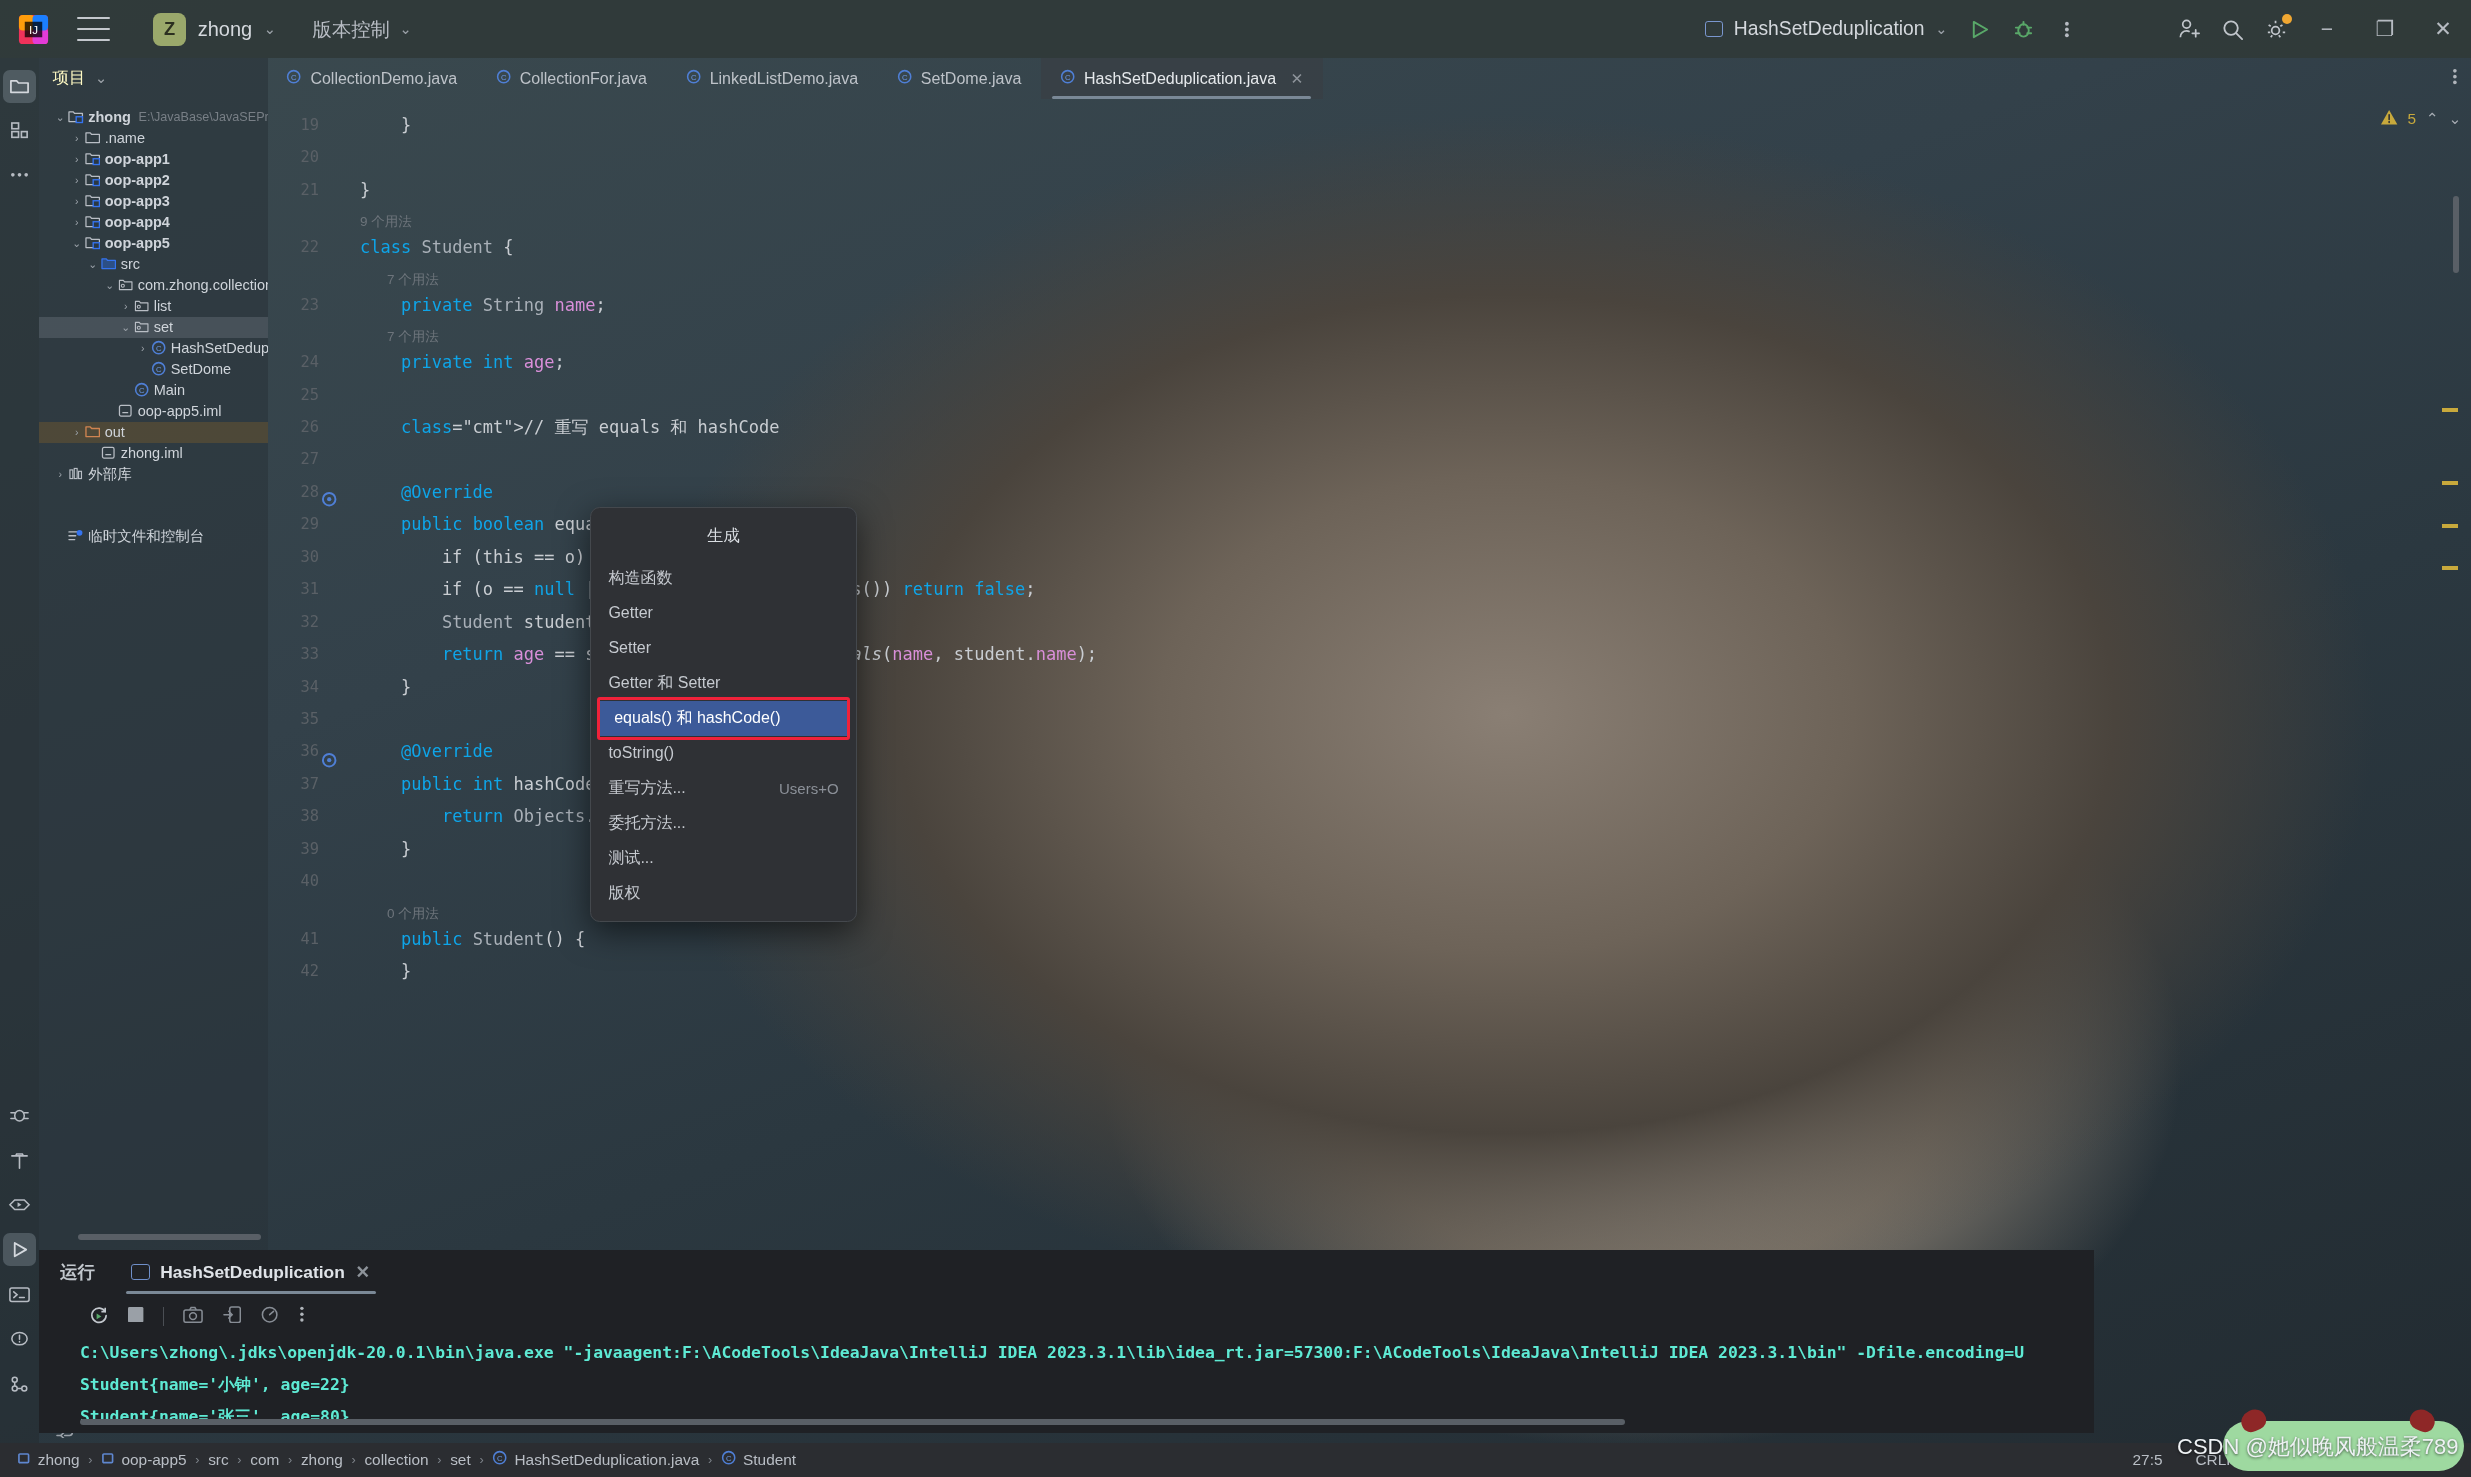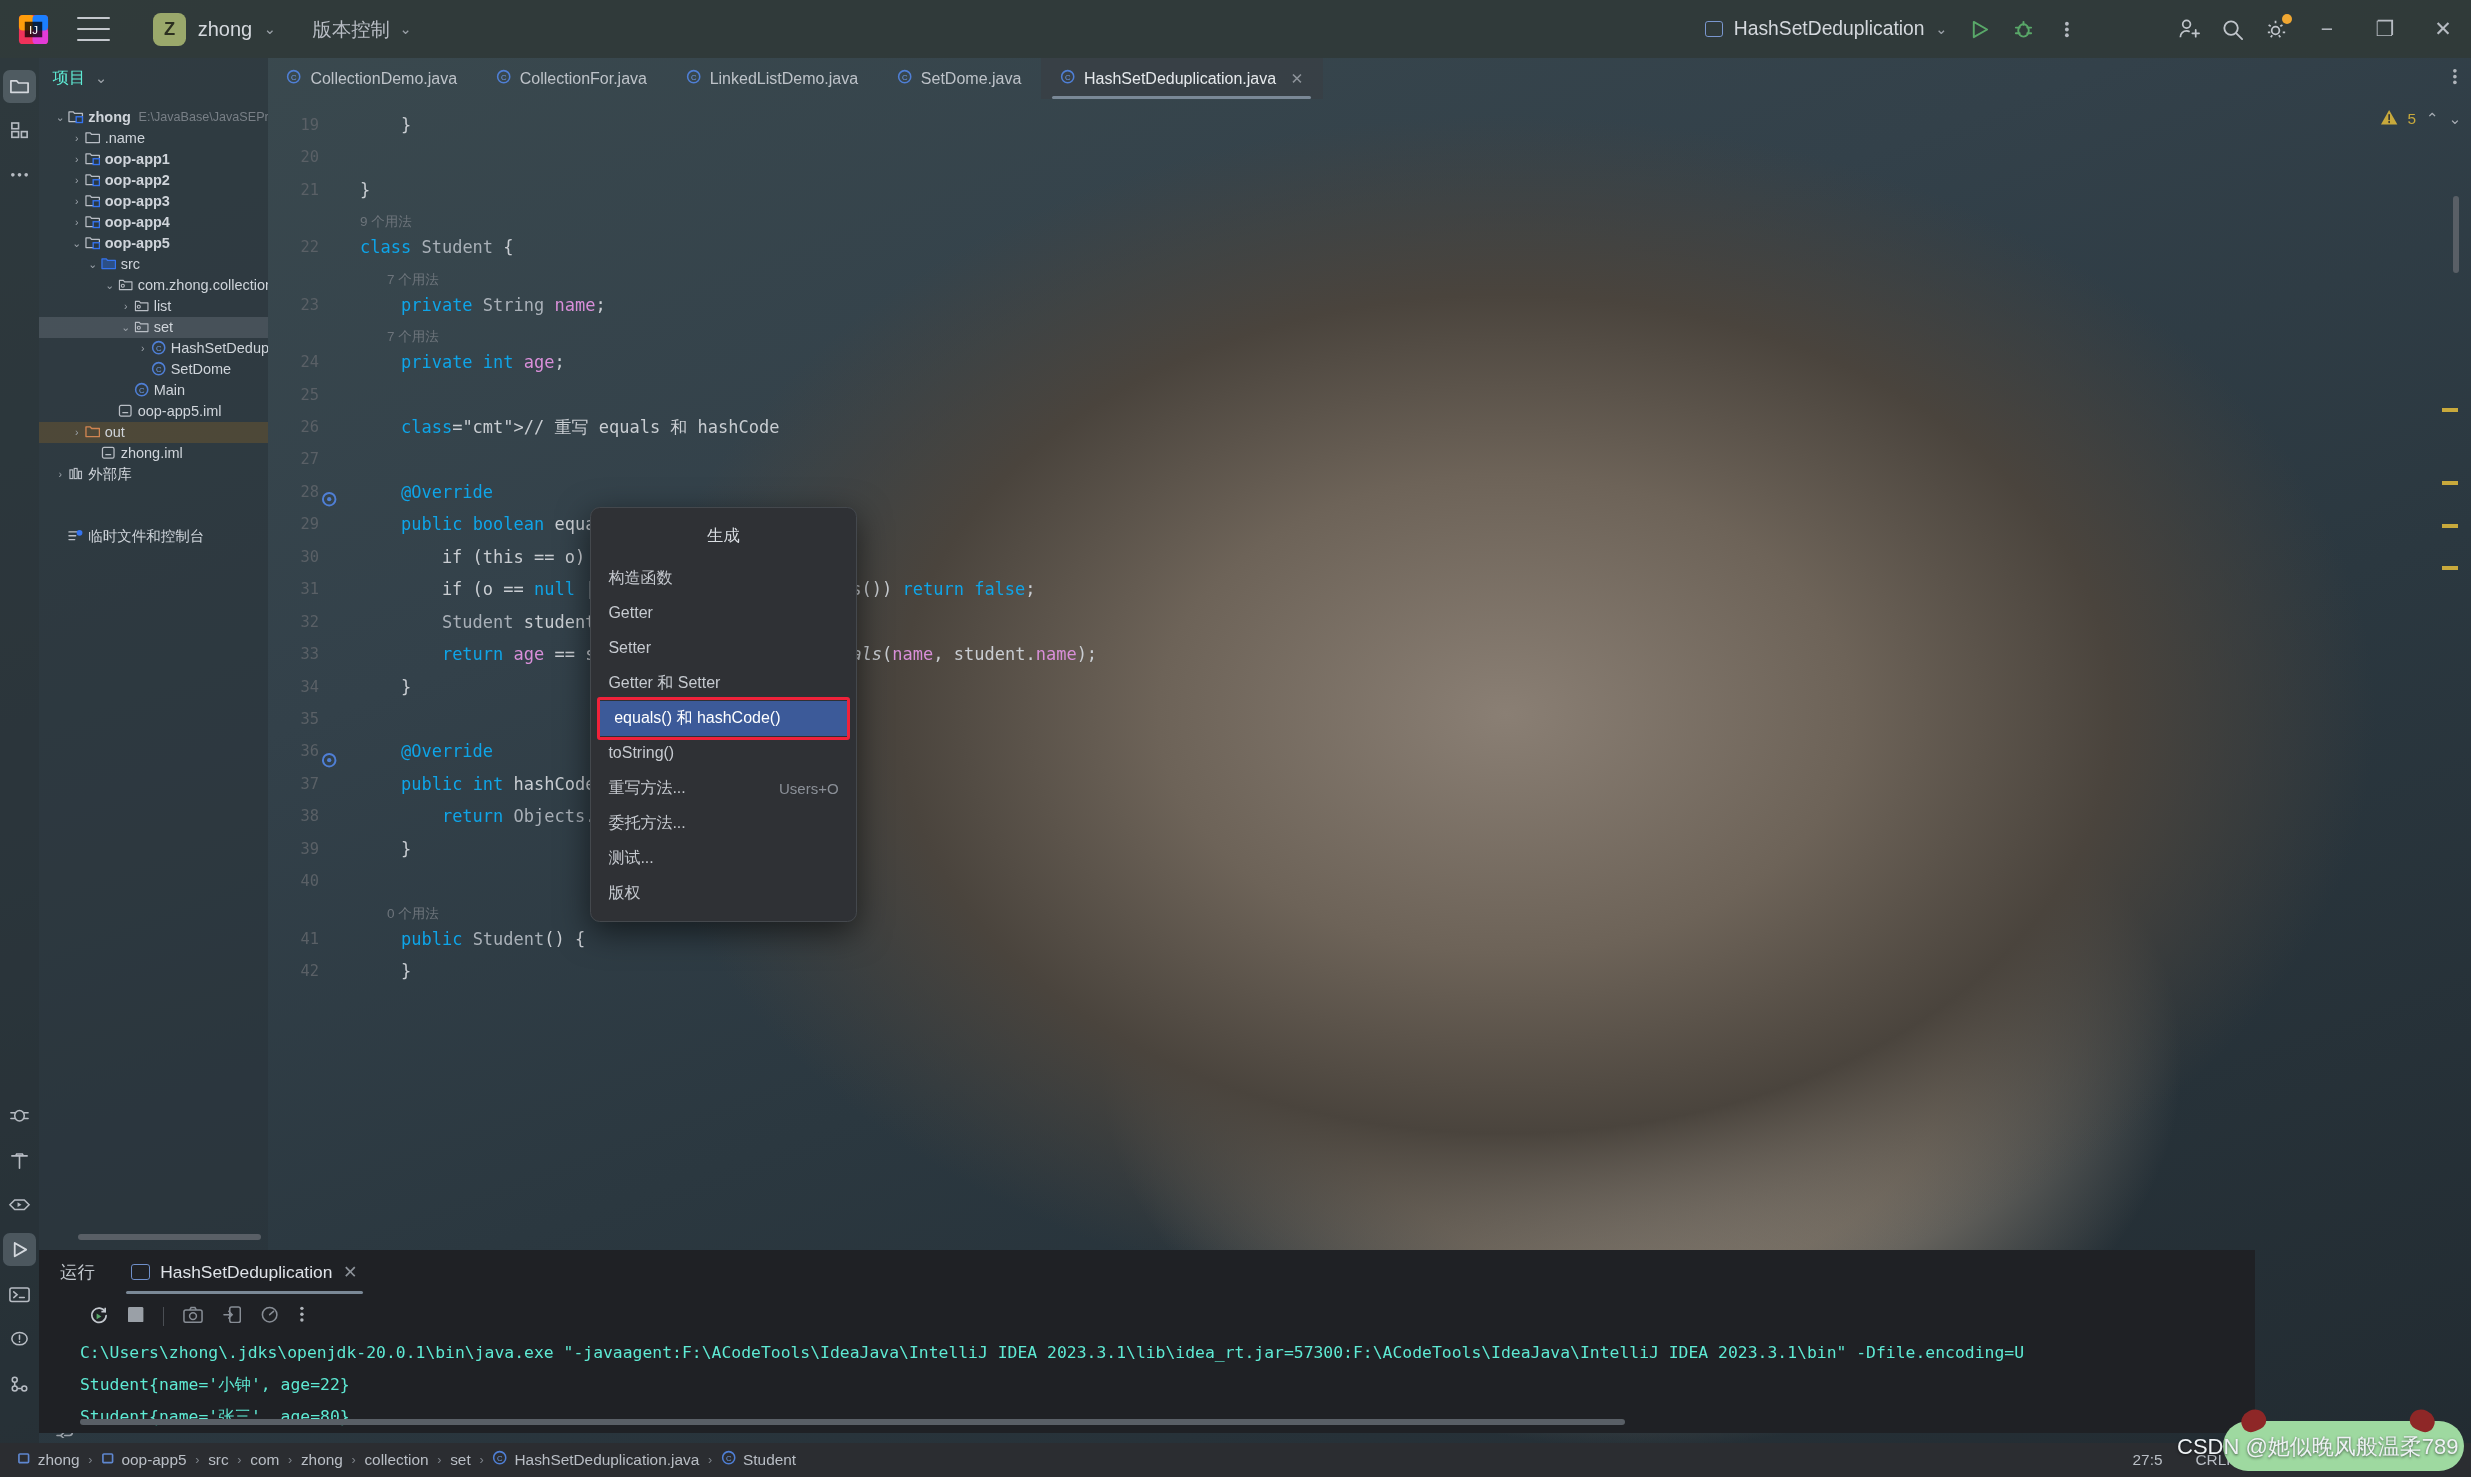--- a/index.html
+++ b/index.html
@@ -62,21 +62,21 @@
   }
   .act.sel { background: rgba(120,132,142,0.45); }
 
   
   .project {
     position:absolute; left:39px; top:58px; width:229px; height:1192px;
     background: rgba(42,52,58,0.62);
     z-index:12; overflow:hidden;
   }
   .proj-head { height:39px; display:flex; align-items:center; padding-left:13.5px; gap:9.7px; }
-  .proj-head .t { font-size:16.4px; color:#5eead4; }
+  .proj-head .t { font-size:16.4px; color:#fef9c3; }
   .tree { padding-top:9.7px; font-size:14.5px; }
   .row { height:21px; display:flex; align-items:center; white-space:nowrap; color:#cfd4da; }
   .row .arrow { width:15.4px; text-align:center; color:#9aa1a8; font-size:10.6px; flex:none;}
   .row .ico { width:16.4px; flex:none; display:flex; align-items:center; justify-content:center; margin-right:3.9px;}
   .row.sel { background: rgba(105,115,125,0.42); }
   .row.out { background: rgba(126,94,43,0.40); }
   .row .dim { color:#787f86; font-size:12.6px; margin-left:7.7px; }
 
   
   .editor-wrap { position:absolute; left:267px; top:58px; width:2204px; height:1192px; z-index:10; }
@@ -120,22 +120,22 @@
   }
   .popup-title { text-align:center; font-size:16.4px; color:#d9dde2; padding:9.7px 0 13.5px; }
   .pi { height:35px; display:flex; align-items:center; padding:0 17.4px; font-size:16px; color:#c6cad0; }
   .pi .sc { margin-left:auto; color:#8b9098; font-size:15px; }
   .pi.hl { background:#3c5a99; color:#ffffff; }
   .pi-wrap-hl { position:relative; margin:0 5.8px; }
   .redbox { position:absolute; left:0; right:0; top:-3.9px; bottom:-3.9px; border:3.9px solid #f0223a; border-radius:2.9px; pointer-events:none;}
 
   
   .run {
-    position:absolute; left:39px; top:1250px; width:2216px; height:183px;
-    background:#1f2125; z-index:16;
+    position:absolute; left:39px; top:1250px; width:2055px; height:183px;
+    background:#1f2125; z-index:16;font-weight:bold;
   }
   .run-tabs { height:44px; display:flex; align-items:center; padding-left:21px; gap:25px; }
   .run-tabs .lbl { font-size:17.4px; color:#c3c8ce; }
   .run-tab { display:flex; align-items:center; gap:10.6px; font-size:17.4px; color:#dfe3e8; padding:0 11.6px; height:44px; position:relative;}
   .run-tab:after{content:"";position:absolute;left:5.8px;right:5.8px;bottom:0;height:2.9px;background:#7a8896;border-radius:1.9px;}
   .run-tab .sq { width:18.3px;height:16.4px;border:1.9px solid #6f8fc9;border-radius:2.9px;}
   .run-tab .x { color:#8d939a; }
   .console {
     position:absolute; left:0; top:44px; right:0; bottom:0;
     font-family:"DejaVu Sans Mono","Liberation Mono",monospace; font-size:16.4px; line-height:32px;

